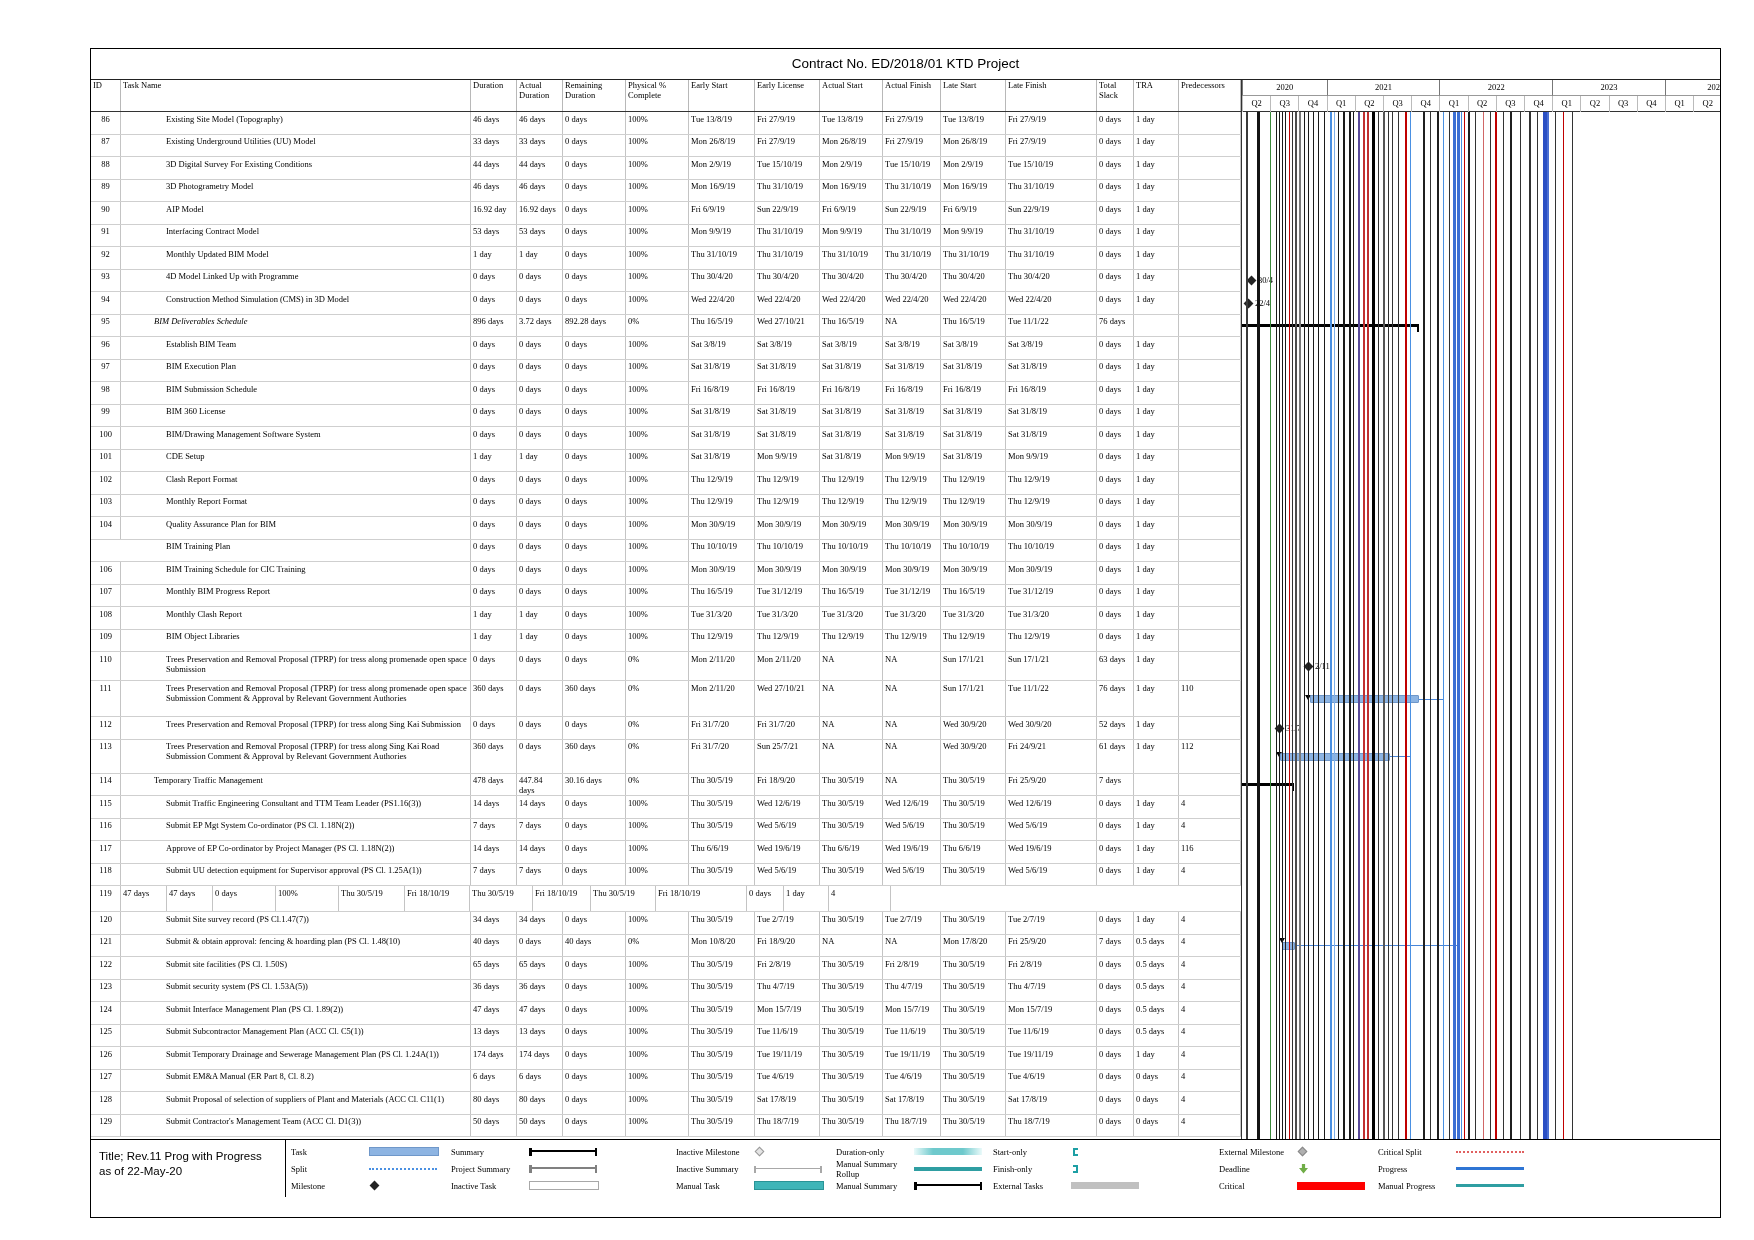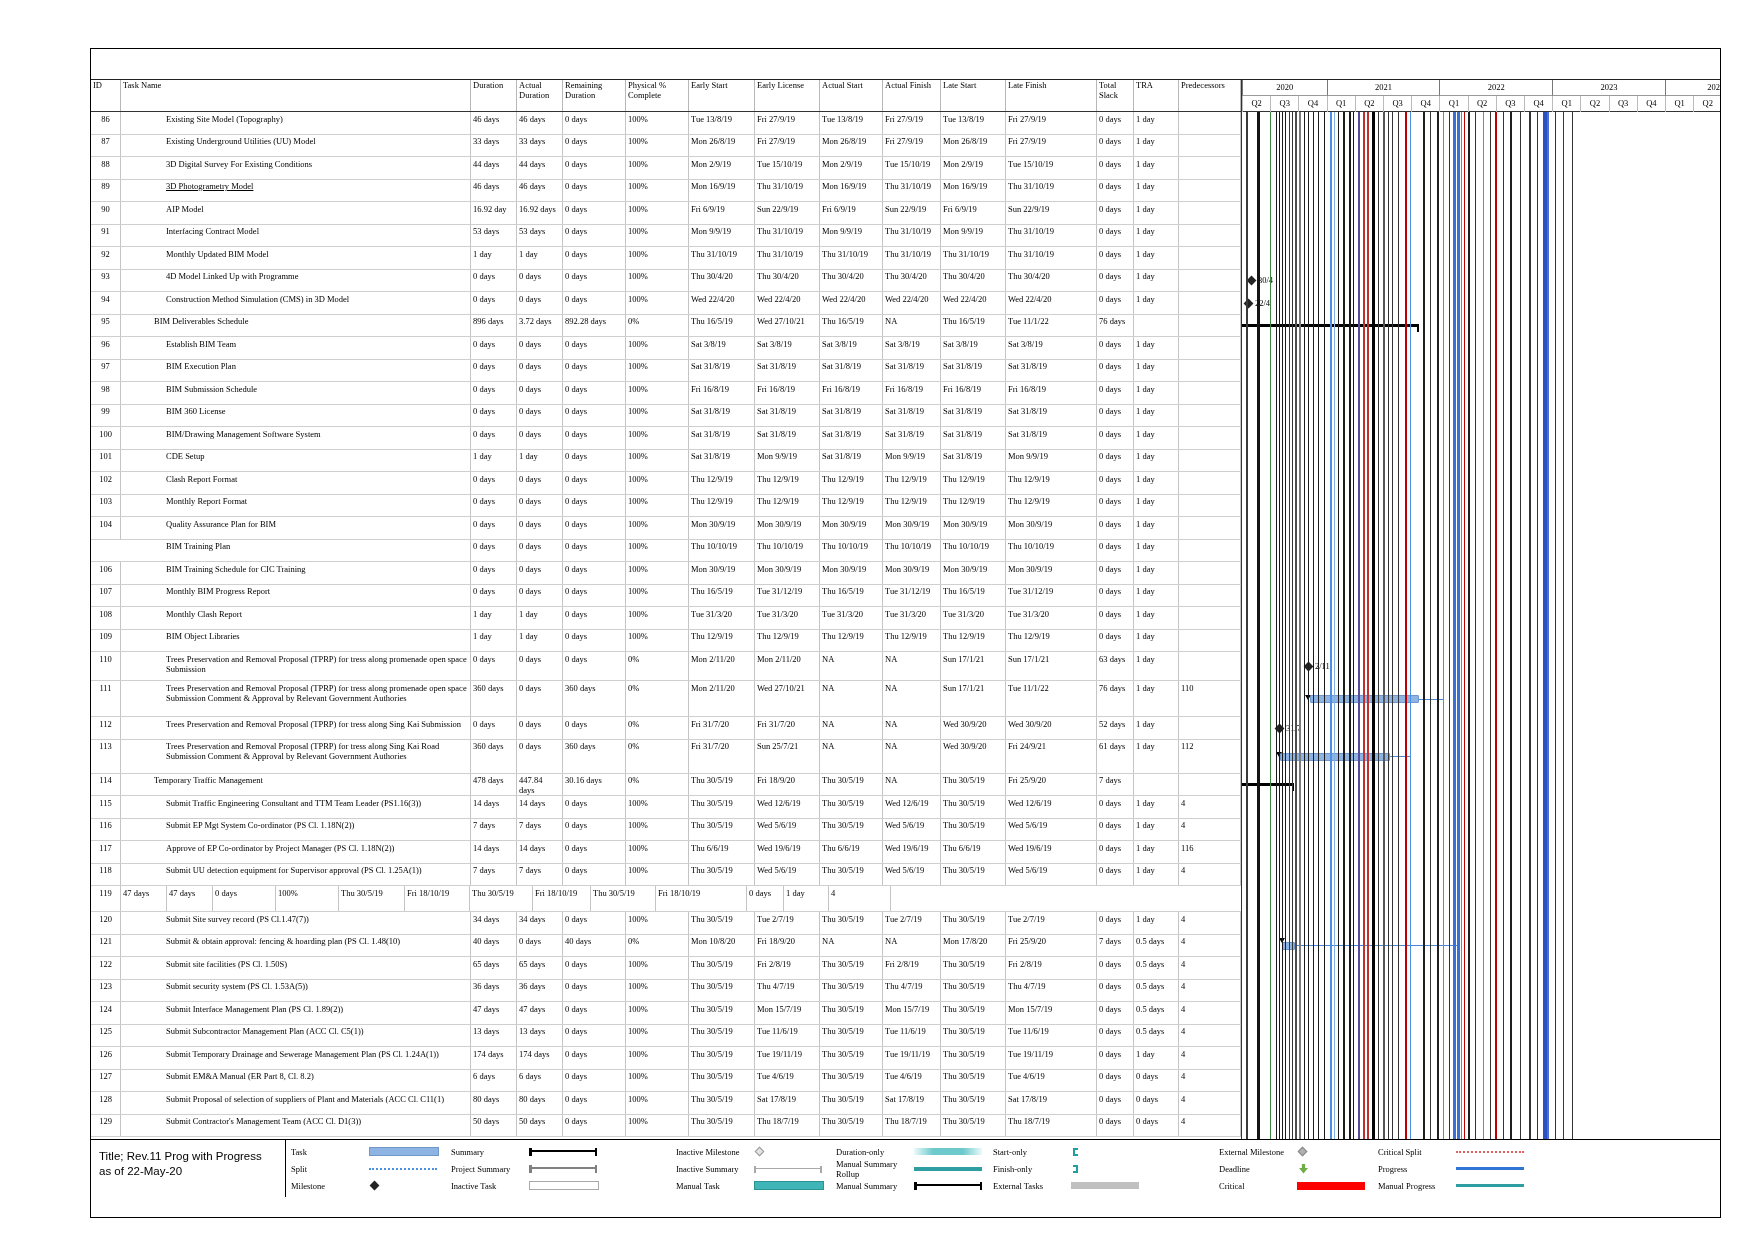--- a/index.html
+++ b/index.html
@@ -62,20 +62,21 @@
   .s-deadline{width:9px;height:10px;background:#70ad47;clip-path:polygon(32% 0,68% 0,68% 45%,100% 45%,50% 100%,0 45%,32% 45%);margin-left:2px;}
   .s-critical{width:68px;height:8px;background:#fe0000;}
   .s-critsplit{width:68px;border-top:2px dotted #e06060;}
   .s-progress{width:68px;height:3px;background:#2e75d4;}
   .s-manprog{width:68px;height:3px;background:#2f9ea2;}
 </style>
 </head>
 <body>
 
 <div class="page-box">
+  <div class="doc-title">Contract No. ED/2018/01 KTD Project</div>
 
   <div class="sheet">
     <div class="tbl">
       <div class="thead" id="thead">
           <div class="hcell" style="width: 30px;">ID</div>
           <div class="hcell" style="width: 350px;">Task Name</div>
           <div class="hcell" style="width: 46px;">Duration</div>
           <div class="hcell" style="width: 46px;">Actual Duration</div>
           <div class="hcell" style="width: 63px;">Remaining Duration</div>
           <div class="hcell" style="width: 63px;">Physical % Complete</div>
@@ -136,21 +137,21 @@
             <div class="tcell cell" style="width: 63px;">Mon 2/9/19</div>
             <div class="tcell cell" style="width: 58px;">Tue 15/10/19</div>
             <div class="tcell cell" style="width: 65px;">Mon 2/9/19</div>
             <div class="tcell cell" style="width: 91px;">Tue 15/10/19</div>
             <div class="tcell cell" style="width: 37px;">0 days</div>
             <div class="tcell cell" style="width: 45px;">1 day</div>
             <div class="tcell cell" style="width: 62px;"></div>
           </div>
           <div class="trow" style="height: 22.5px;">
             <div class="tcell cell center" style="width: 30px;">89</div>
-            <div class="tcell cell lvl3" style="width: 350px; text-decoration: underline;">3D Photogrametry Model</div>
+            <div class="tcell cell lvl3" style="width: 350px;">3D Photogrametry Model</div>
             <div class="tcell cell" style="width: 46px;">46 days</div>
             <div class="tcell cell" style="width: 46px;">46 days</div>
             <div class="tcell cell" style="width: 63px;">0 days</div>
             <div class="tcell cell" style="width: 63px;">100%</div>
             <div class="tcell cell" style="width: 66px;">Mon 16/9/19</div>
             <div class="tcell cell" style="width: 65px;">Thu 31/10/19</div>
             <div class="tcell cell" style="width: 63px;">Mon 16/9/19</div>
             <div class="tcell cell" style="width: 58px;">Thu 31/10/19</div>
             <div class="tcell cell" style="width: 65px;">Mon 16/9/19</div>
             <div class="tcell cell" style="width: 91px;">Thu 31/10/19</div>
@@ -238,21 +239,21 @@
             <div class="tcell cell" style="width: 63px;">Wed 22/4/20</div>
             <div class="tcell cell" style="width: 58px;">Wed 22/4/20</div>
             <div class="tcell cell" style="width: 65px;">Wed 22/4/20</div>
             <div class="tcell cell" style="width: 91px;">Wed 22/4/20</div>
             <div class="tcell cell" style="width: 37px;">0 days</div>
             <div class="tcell cell" style="width: 45px;">1 day</div>
             <div class="tcell cell" style="width: 62px;"></div>
           </div>
           <div class="trow" style="height: 22.5px;">
             <div class="tcell cell center" style="width: 30px;">95</div>
-            <div class="tcell cell lvl2" style="width: 350px;">BIM Deliverables Schedule</div>
+            <div class="tcell cell lvl2" style="width: 350px; font-style: italic;">BIM Deliverables Schedule</div>
             <div class="tcell cell" style="width: 46px;">896 days</div>
             <div class="tcell cell" style="width: 46px;">3.72 days</div>
             <div class="tcell cell" style="width: 63px;">892.28 days</div>
             <div class="tcell cell" style="width: 63px;">0%</div>
             <div class="tcell cell" style="width: 66px;">Thu 16/5/19</div>
             <div class="tcell cell" style="width: 65px;">Wed 27/10/21</div>
             <div class="tcell cell" style="width: 63px;">Thu 16/5/19</div>
             <div class="tcell cell" style="width: 58px;">NA</div>
             <div class="tcell cell" style="width: 65px;">Thu 16/5/19</div>
             <div class="tcell cell" style="width: 91px;">Tue 11/1/22</div>

